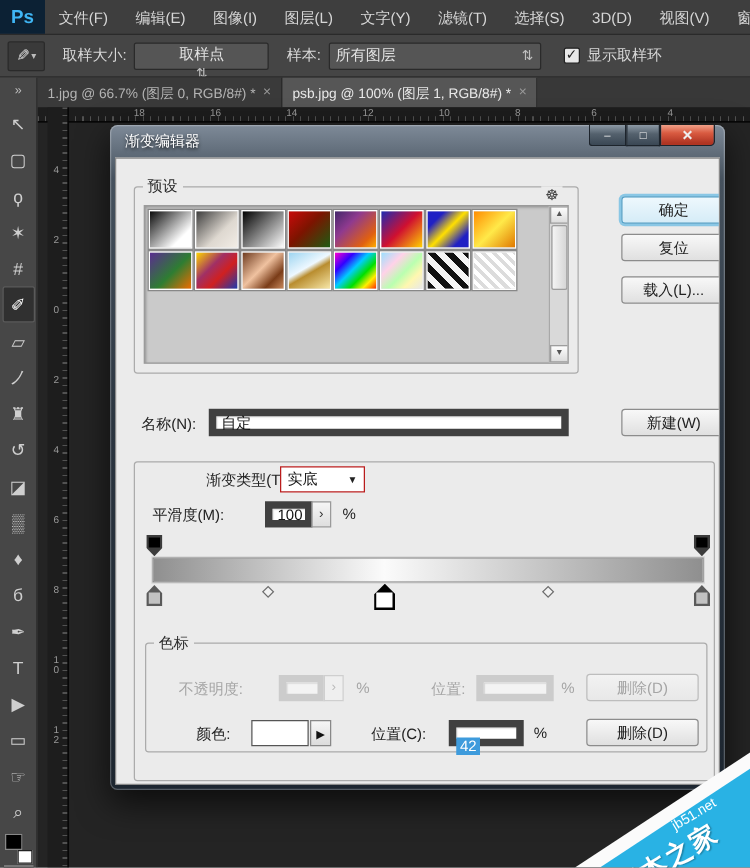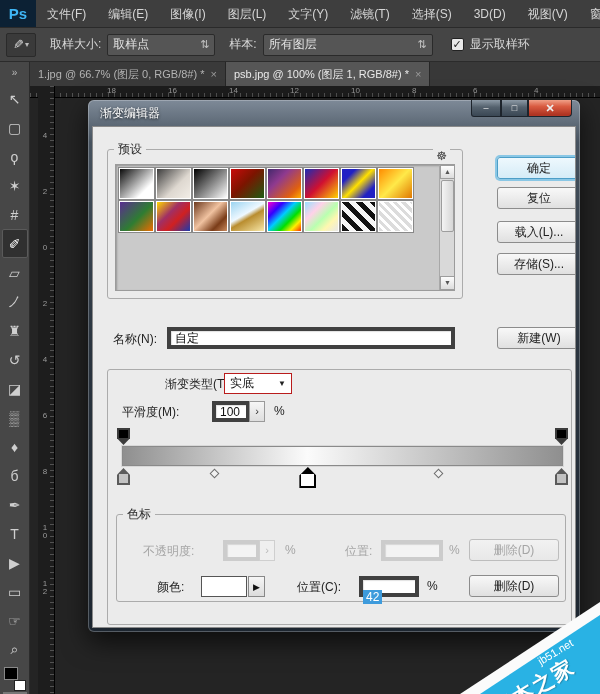--- a/index.html
+++ b/index.html
@@ -16,21 +16,21 @@
   
   .options-bar { position:absolute; left:0; top:28px; width:600px; height:34px; background:#454545;
     border-bottom:1px solid #2b2b2b; display:flex; align-items:center; gap:6px; padding:0 6px; overflow:hidden; }
   .tool-preview { width:30px; height:24px; background:#3a3a3a; border:1px solid #2a2a2a; border-radius:2px;
     color:#ddd; font-size:13px; display:flex; align-items:center; justify-content:center; gap:1px; }
   .tool-preview .caret { font-size:8px; color:#bbb; }
   .opt-label { color:#d8d8d8; font-size:12px; white-space:nowrap; margin-left:8px; }
   .opt-select { height:22px; background:#555555; border:1px solid #2a2a2a; border-radius:2px; color:#e2e2e2;
     font-size:12px; display:flex; align-items:center; padding:0 5px; justify-content:space-between; }
   .opt-select .ud { color:#c0c0c0; font-size:11px; }
-  .sel-sample-size { width:108px; }
+  .sel-sample-size { width:108px;flex-direction:column; }
   .sel-sample { width:170px; }
   .opt-check { width:13px; height:13px; background:#e8e8e8; border:1px solid #222; border-radius:2px;
     color:#222; font-size:11px; line-height:11px; text-align:center; margin-left:12px; }
   .check-label { color:#d8d8d8; font-size:12px; white-space:nowrap; }
 
   
   .tab-bar { position:absolute; left:0; top:62px; width:600px; height:24px; background:#383838; display:flex; overflow:hidden; }
   .tab-collapse { width:30px; color:#bdbdbd; font-size:11px; line-height:20px; text-align:left; padding-left:4px; }
   .doc-tab { height:24px; display:flex; align-items:center; gap:6px; padding:0 8px; background:#3a3a3a;
     border-right:1px solid #262626; color:#b3b3b3; font-size:11px; white-space:nowrap; }
@@ -97,21 +97,21 @@
     background:linear-gradient(90deg,#f4f4f4,#d6d6d6); border:1px solid #9d9d9d; border-radius:2px; }
 
   .btn { position:absolute; height:22px; background:linear-gradient(#f8f8f8,#e0e0e0); border:1px solid #8c8c8c;
     border-radius:3px; font-size:12px; color:#222; display:flex; align-items:center; justify-content:center; }
   .btn.focused { box-shadow:0 0 0 2px rgba(86,180,226,.65); border-color:#4d9ec7; background:linear-gradient(#eef8fd,#d5ecf7); }
   .btn.disabled { color:#a5a5a5; background:linear-gradient(#f2f2f2,#e8e8e8); border-color:#bdbdbd; }
   .side-btn { left:404px; width:84px; }
 
   .row-label { position:absolute; font-size:12px; color:#222; }
   .row-label.dis { color:#a5a5a5; }
-  .txt-input { position:absolute; background:#fff; border:4px solid #404040; box-shadow:inset 1px 1px 1px rgba(0,0,0,.12);
+  .txt-input { position:absolute; background:#fff; border:6px solid #404040; box-shadow:inset 1px 1px 1px rgba(0,0,0,.12);
     font-size:12px; color:#111; display:flex; align-items:center; padding:0 4px; }
   .txt-input.dis { background:#f3f3f3; border-color:#cccccc; }
   .spin-btn { position:absolute; width:16px; height:20px; background:linear-gradient(#f6f6f6,#dedede);
     border:1px solid #9a9a9a; color:#333; font-size:11px; text-align:center; line-height:18px; }
   .spin-btn.dis { border-color:#cfcfcf; color:#bbb; background:#efefef; }
 
   .name-input { left:74px; top:200px; width:288px; height:22px; }
   .name-label { left:20px; top:204px; }
   .new-btn { top:200px; }
 
@@ -315,21 +315,20 @@
           <div class="scroll-btn">▲</div>
           <div class="scroll-thumb"></div>
           <div class="scroll-btn down">▼</div>
         </div>
       </div>
     </fieldset>
 
     <div class="btn side-btn focused" style="top:30px;">确定</div>
     <div class="btn side-btn" style="top:60px;">复位</div>
     <div class="btn side-btn" style="top:94px;">载入(L)...</div>
-    <div class="btn side-btn" style="top:126px;">存储(S)...</div>
 
     <span class="row-label name-label">名称(N):</span>
     <div class="txt-input name-input">自定</div>
     <div class="btn side-btn new-btn">新建(W)</div>
 
     <fieldset class="grp outer-grp">
       <span class="row-label type-label">渐变类型(T):</span>
       <div class="type-select">
         <span>实底</span>
         <span class="dn">▼</span>

